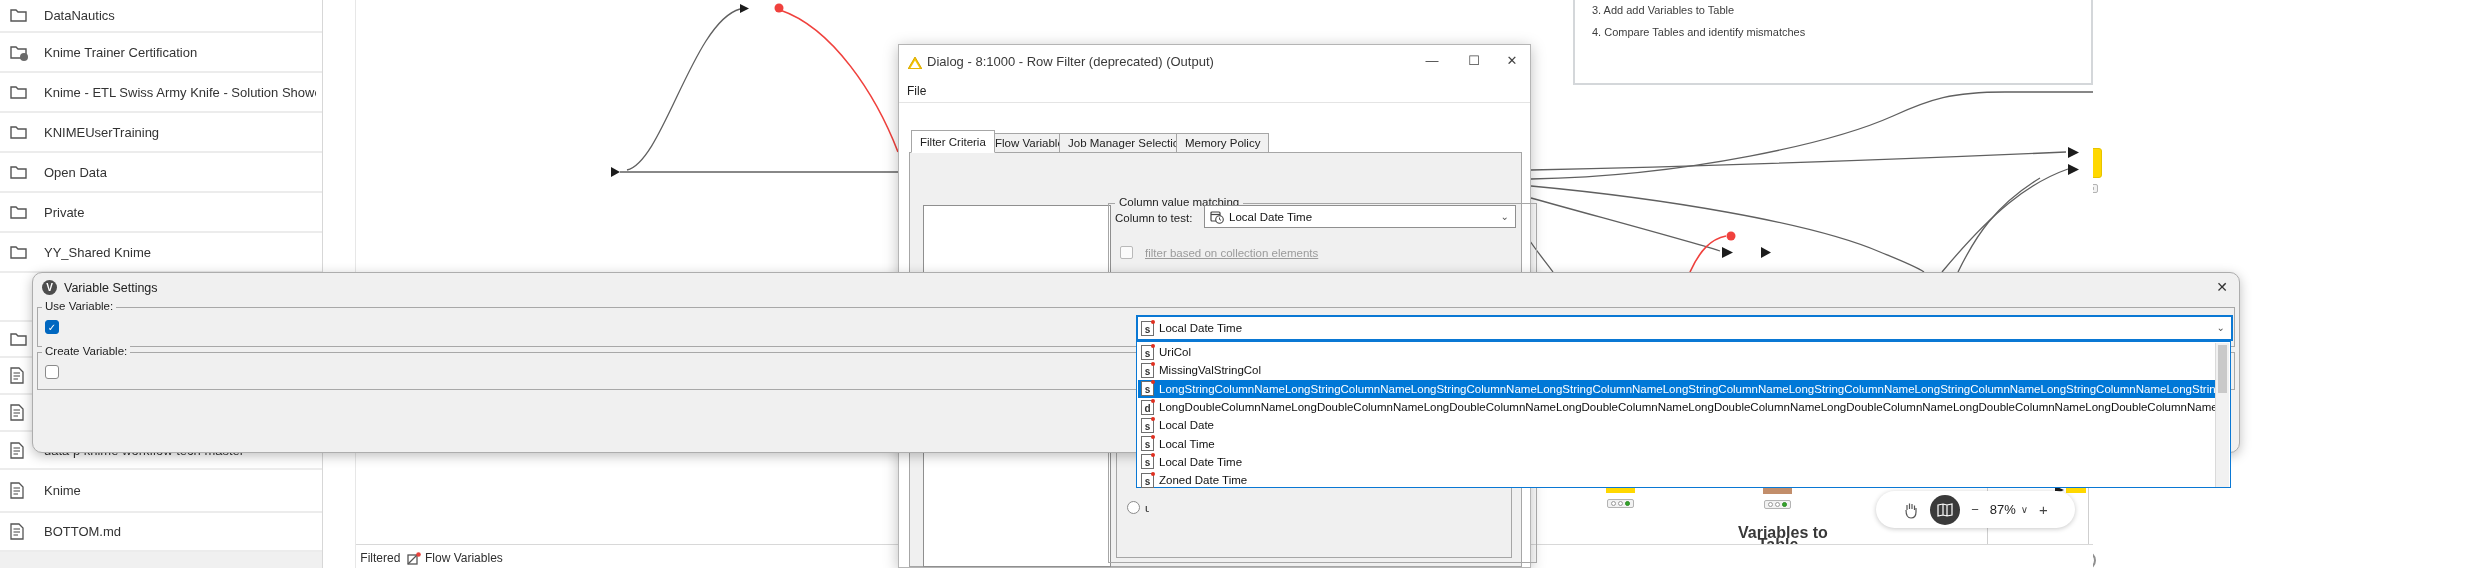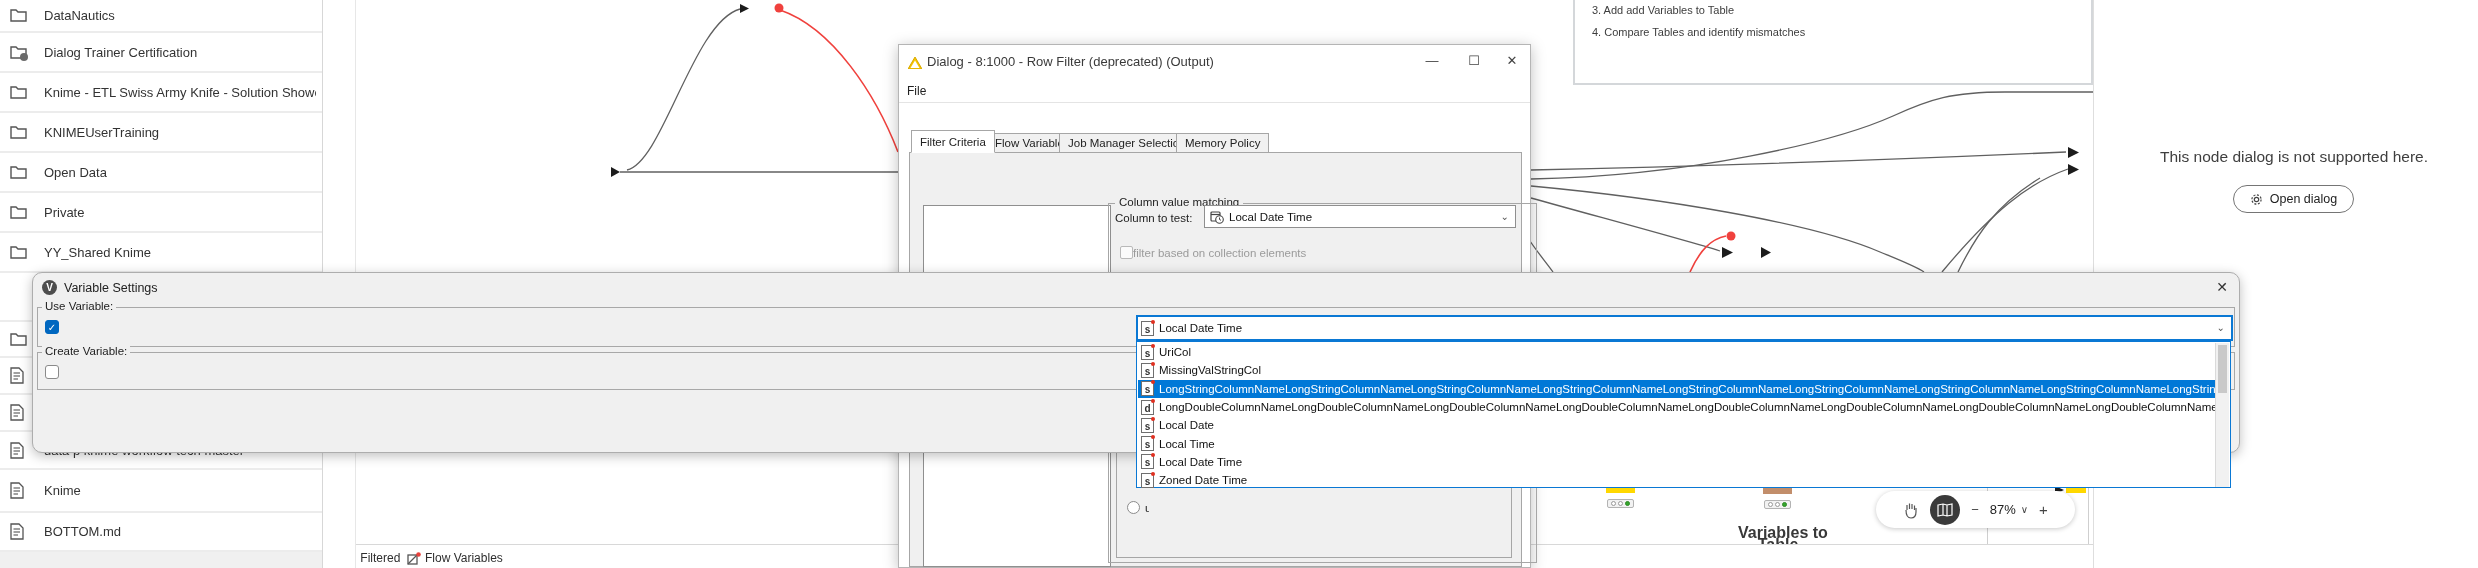--- a/index.html
+++ b/index.html
@@ -252,21 +252,21 @@
               <path d="M1,3 L6,3 L8,5 L16,5 L16,14 L1,14 Z" fill="none" stroke="#555" stroke-width="1.4"></path>
             </svg></span>
           <span class="sb-label">DataNautics</span>
         </div>
         <div class="sb-row" style="top: 33px; height: 40px;">
           <span class="sb-ic"><svg width="17" height="15">
               <path d="M1,3 L6,3 L8,5 L16,5 L16,14 L1,14 Z" fill="none" stroke="#555" stroke-width="1.4"></path>
             </svg><svg width="8" height="8" style="position:absolute;left:10px;top:9px;">
               <circle cx="4" cy="4" r="4" fill="#6b6b6b"></circle>
             </svg></span>
-          <span class="sb-label">Dialog Trainer Certification</span>
+          <span class="sb-label">Knime Trainer Certification</span>
         </div>
         <div class="sb-row" style="top: 73px; height: 40px;">
           <span class="sb-ic"><svg width="17" height="15">
               <path d="M1,3 L6,3 L8,5 L16,5 L16,14 L1,14 Z" fill="none" stroke="#555" stroke-width="1.4"></path>
             </svg></span>
           <span class="sb-label">Knime - ETL Swiss Army Knife - Solution Showcase</span>
         </div>
         <div class="sb-row" style="top: 113px; height: 40px;">
           <span class="sb-ic"><svg width="17" height="15">
               <path d="M1,3 L6,3 L8,5 L16,5 L16,14 L1,14 Z" fill="none" stroke="#555" stroke-width="1.4"></path>
@@ -342,32 +342,20 @@
               <line x1="3.5" y1="6" x2="10" y2="6" stroke="#555" stroke-width="1.1"></line>
               <line x1="3.5" y1="9" x2="10" y2="9" stroke="#555" stroke-width="1.1"></line>
               <line x1="3.5" y1="12" x2="8" y2="12" stroke="#555" stroke-width="1.1"></line>
             </svg></span>
           <span class="sb-label">BOTTOM.md</span>
         </div>
       </div>
   </div>
   <div id="sb-gutter" class="abs"></div>
 
-  <div id="right-panel" class="abs">
-    <div id="np-msg">This node dialog is not supported here.</div>
-    <div id="open-dialog-btn">
-      <svg width="13" height="13">
-        <g fill="none" stroke="#444" stroke-width="1.2">
-          <circle cx="6.5" cy="6.5" r="2.2"></circle>
-          <circle cx="6.5" cy="6.5" r="4.6" stroke-dasharray="2 1.6"></circle>
-        </g>
-      </svg>
-      <span>Open dialog</span>
-    </div>
-  </div>
 
   <div id="dialog" class="abs">
     <svg class="abs" style="left:9px;top:12px;" width="14" height="12">
       <polygon points="7,0 14,12 0,12" fill="#f6c500" stroke="#d8a800" stroke-width="1"></polygon>
       <polygon points="7,3.5 11.5,11 2.5,11" fill="#fff"></polygon>
     </svg>
     <div id="dlg-title">Dialog - 8:1000 - Row Filter (deprecated) (Output)</div>
     <div class="winbtn" style="right:88px;">—</div>
     <div class="winbtn" style="right:46px;">☐</div>
     <div class="winbtn" style="right:8px;">✕</div>
@@ -385,21 +373,21 @@
         <svg style="margin-left:5px;" width="14" height="14">
           <rect x="1" y="2" width="9" height="9" rx="1" fill="none" stroke="#444" stroke-width="1.2"></rect>
           <line x1="1" y1="4.5" x2="10" y2="4.5" stroke="#444" stroke-width="1.2"></line>
           <circle cx="9.5" cy="9.5" r="3.8" fill="#fff" stroke="#444" stroke-width="1.1"></circle>
           <path d="M9.5,7.5 L9.5,9.5 L11,10.3" fill="none" stroke="#444" stroke-width="1"></path>
         </svg>
         <span class="ctext">Local Date Time</span>
         <span class="chev">⌄</span>
       </div>
       <div class="cbx" style="left:210px;top:93px;"></div>
-      <div class="dlg-lbl" style="left:223px;top:94px;color:#9b9b9b;">filter based on collection elements</div>
+      <div class="dlg-lbl" style="left:235px;top:94px;color:#9b9b9b;text-decoration:underline;">filter based on collection elements</div>
 
       <div class="groupbox" style="left:206px;top:125px;width:396px;height:280px;">
         <span class="gb-label">Matching criteria</span>
       </div>
       <div class="radio on" style="left:219px;top:148px;"></div>
       <div class="dlg-lbl" style="left:238px;top:149px;">use pattern matching</div>
       <div class="combo" style="left:235px;top:146px;width:0;height:0;border:none;"></div>
 
       <div class="combo" style="left:235px;top:146px;width:337px;height:21px;top:146px;">
         <span class="ctext">Row0</span>

